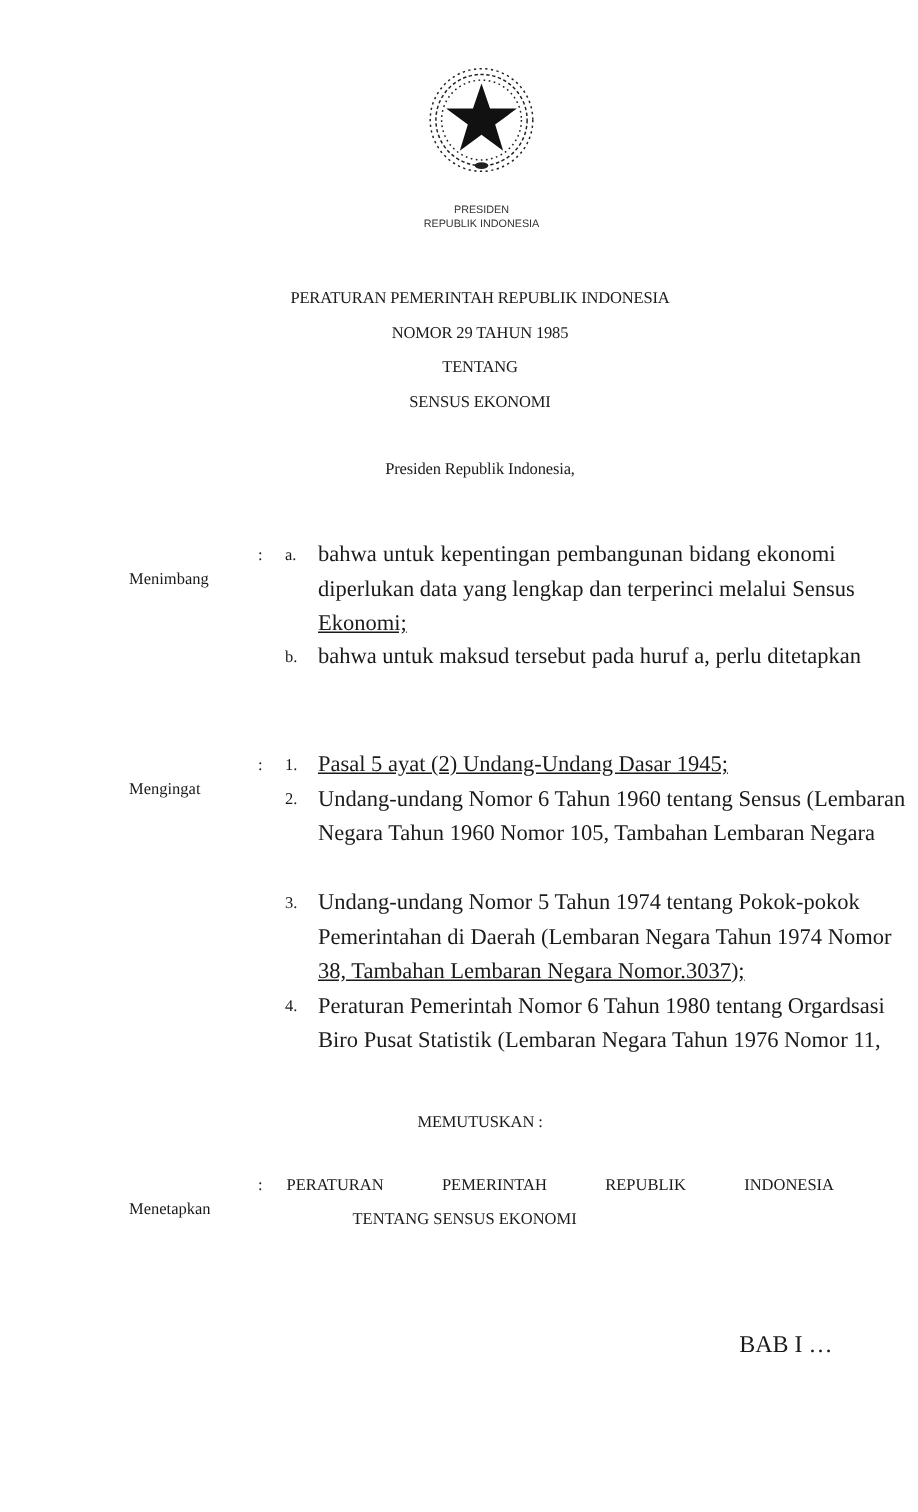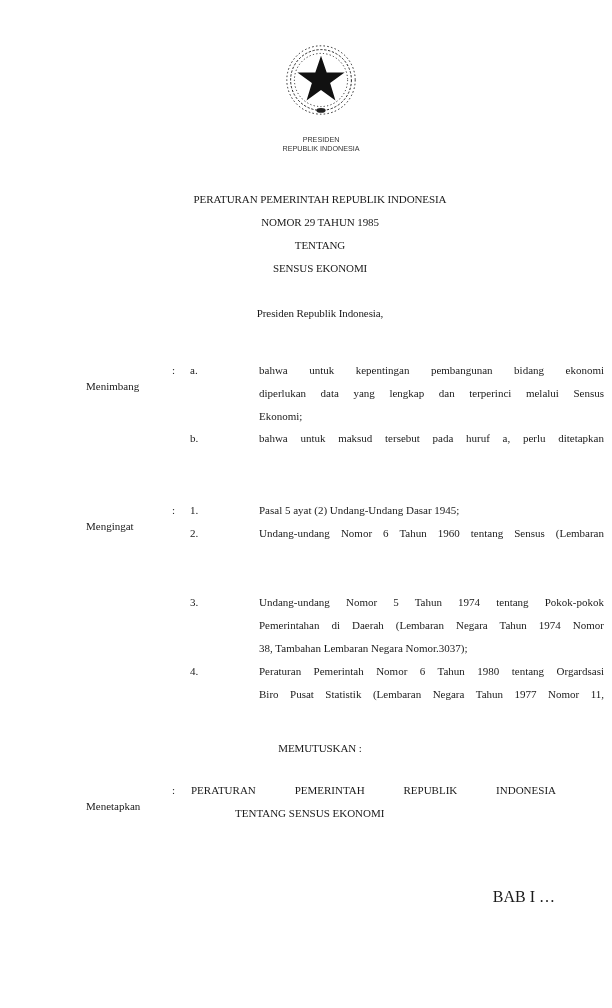--- a/index.html
+++ b/index.html
@@ -13,25 +13,25 @@
       font-family: "Liberation Sans", sans-serif; font-size: 7.2px; line-height: 9px; color: #333;
     }
     .center-line {
       position: absolute; left: 0; width: 640px; text-align: center;
       font-size: 11px; line-height: 13px; letter-spacing: -0.1px;
     }
     .label { position: absolute; left: 86px; font-size: 11px; line-height: 13px; margin-top: 16px; }
     .colon { position: absolute; left: 172px; font-size: 11px; line-height: 13px; }
     .marker { position: absolute; left: 190px; font-size: 11px; line-height: 13px; }
     .item {
-      position: absolute; left: 212px; width: 345px; font-size: 11px; line-height: 23px;
-      text-align: justify; text-align-last: left; margin-left: 47px;
+      position: absolute; left: 212px; width: 345px; font-size: 15px; line-height: 23px;
+      text-align: justify; text-align-last: left;
     }
     .item .ln { display: block; text-align: justify; text-align-last: justify; white-space: nowrap; }
-    .item .ln.last { text-align-last: left; }
+    .item .ln.last { text-align-last: left; text-decoration: underline; }
     .decision {
       position: absolute; left: 191px; width: 365px; font-size: 11px; line-height: 23px;
     }
     .decision .ln { display: block; text-align-last: justify; }
     .decision .ln.last { text-align-last: left; margin-left: 44px; }
     .footer-ref { position: absolute; right: 57px; top: 890px; font-size: 16px; line-height: 13px; }
   </style>
 </head>
 <body>
 
@@ -76,33 +76,34 @@
 <div class="colon" style="top:504px;">:</div>
 
 <div class="marker" style="top:504px;">1.</div>
 <div class="item" style="top:499px;">
   <span class="ln last">Pasal 5 ayat (2) Undang-Undang Dasar 1945;</span>
 </div>
 
 <div class="marker" style="top:527px;">2.</div>
 <div class="item" style="top:522px;">
   <span class="ln">Undang-undang  Nomor 6 Tahun 1960 tentang Sensus (Lembaran</span>
+  <span class="ln">Negara Tahun 1960 Nomor 105, Tambahan Lembaran Negara</span>
 </div>
 
 <div class="marker" style="top:596px;">3.</div>
 <div class="item" style="top:591px;">
   <span class="ln">Undang-undang   Nomor 5 Tahun 1974 tentang Pokok-pokok</span>
   <span class="ln">Pemerintahan di Daerah (Lembaran Negara Tahun 1974 Nomor</span>
   <span class="ln last">38, Tambahan Lembaran Negara Nomor.3037);</span>
 </div>
 
 <div class="marker" style="top:665px;">4.</div>
 <div class="item" style="top:660px;">
   <span class="ln">Peraturan Pemerintah  Nomor 6 Tahun 1980 tentang Orgardsasi</span>
-  <span class="ln">Biro Pusat Statistik (Lembaran Negara Tahun 1977 Nomor 11,</span>
+  <span class="ln">Biro Pusat Statistik (Lembaran Negara Tahun 1976 Nomor 11,</span>
 </div>
 
 <div class="center-line" style="top:742px;">MEMUTUSKAN :</div>
 
 <div class="label" style="top:784px;">Menetapkan</div>
 <div class="colon" style="top:784px;">:</div>
 <div class="decision" style="top:779px;">
   <span class="ln">PERATURAN PEMERINTAH REPUBLIK INDONESIA</span>
   <span class="ln last">TENTANG SENSUS EKONOMI</span>
 </div>

